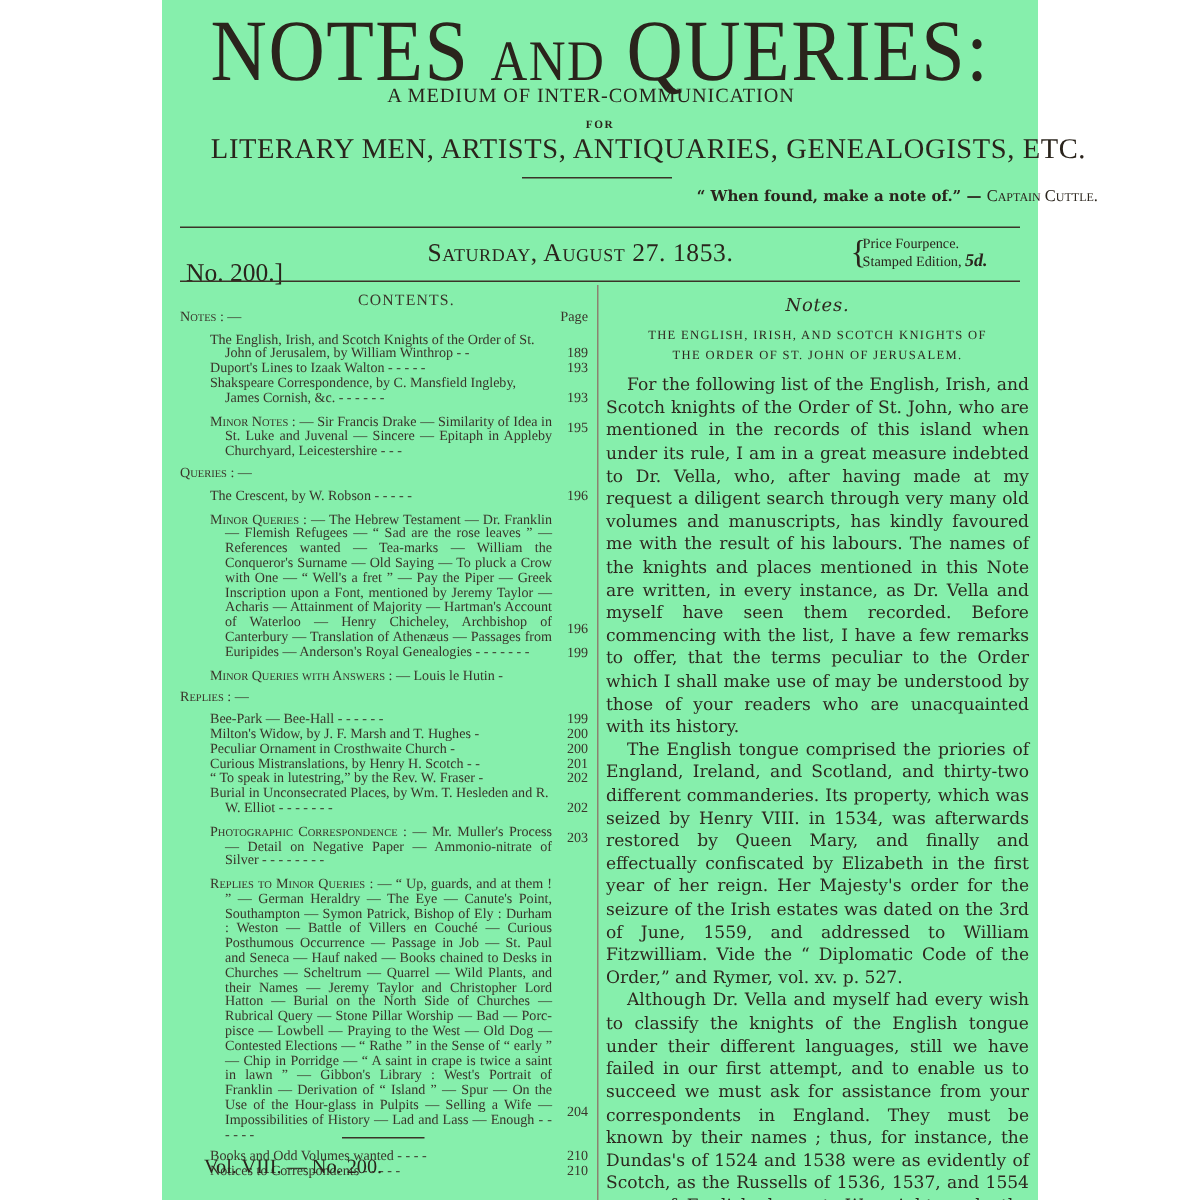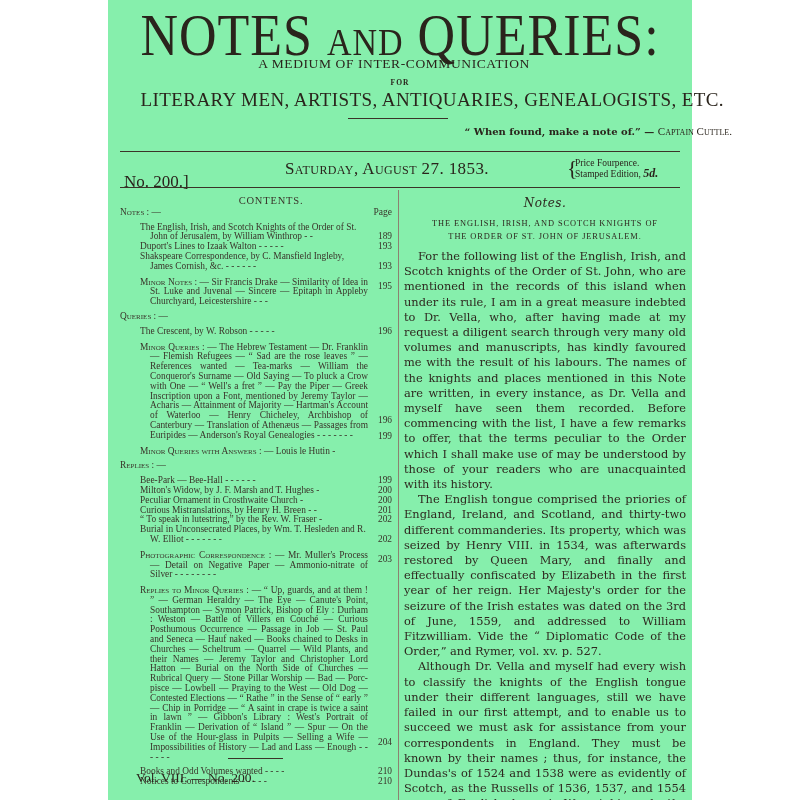--- a/index.html
+++ b/index.html
@@ -115,21 +115,21 @@
       <div class="toc-entry toc-hang"><span>The Crescent, by W. Robson - - - - -</span><span class="num">196</span></div>
     </div>
     <div class="toc-block toc-hang"><span class="lead">Minor Queries :</span><span> — The Hebrew Testament — Dr. Franklin — Flemish Refugees — “ Sad are the rose leaves ” — References wanted — Tea-marks — William the Conqueror's Surname — Old Saying — To pluck a Crow with One — “ Well's a fret ” — Pay the Piper — Greek Inscription upon a Font, mentioned by Jeremy Taylor — Acharis — Attainment of Majority — Hartman's Account of Waterloo — Henry Chicheley, Archbishop of Canterbury — Translation of Athenæus — Passages from Euripides — Anderson's Royal Genealogies - - - - - - -</span><span class="num">196</span></div>
     <div class="toc-block toc-hang"><span class="lead">Minor Queries with Answers :</span><span> — Louis le Hutin -</span><span class="num">199</span></div>
 
     <div class="toc-section">Replies : —</div>
     <div class="toc-list">
       <div class="toc-entry toc-hang"><span>Bee-Park — Bee-Hall - - - - - -</span><span class="num">199</span></div>
       <div class="toc-entry toc-hang"><span>Milton's Widow, by J. F. Marsh and T. Hughes -</span><span class="num">200</span></div>
       <div class="toc-entry toc-hang"><span>Peculiar Ornament in Crosthwaite Church -</span><span class="num">200</span></div>
-      <div class="toc-entry toc-hang"><span>Curious Mistranslations, by Henry H. Breen - -</span><span class="num">201</span></div>
+      <div class="toc-entry toc-hang"><span>Curious Mistranslations, by Henry H. Scotch - -</span><span class="num">201</span></div>
       <div class="toc-entry toc-hang"><span>“ To speak in lutestring,” by the Rev. W. Fraser -</span><span class="num">202</span></div>
       <div class="toc-entry toc-hang"><span>Burial in Unconsecrated Places, by Wm. T. Hesleden and R. W. Elliot - - - - - - -</span><span class="num">202</span></div>
     </div>
 
     <div class="toc-block toc-hang"><span class="lead">Photographic Correspondence :</span><span> — Mr. Muller's Process — Detail on Negative Paper — Ammonio-nitrate of Silver - - - - - - - -</span><span class="num">203</span></div>
     <div class="toc-block toc-hang"><span class="lead">Replies to Minor Queries :</span><span> — “ Up, guards, and at them ! ” — German Heraldry — The Eye — Canute's Point, Southampton — Symon Patrick, Bishop of Ely : Durham : Weston — Battle of Villers en Couché — Curious Posthumous Occurrence — Passage in Job — St. Paul and Seneca — Hauf naked — Books chained to Desks in Churches — Scheltrum — Quarrel — Wild Plants, and their Names — Jeremy Taylor and Christopher Lord Hatton — Burial on the North Side of Churches — Rubrical Query — Stone Pillar Worship — Bad — Porc-pisce — Lowbell — Praying to the West — Old Dog — Contested Elections — “ Rathe ” in the Sense of “ early ” — Chip in Porridge — “ A saint in crape is twice a saint in lawn ” — Gibbon's Library : West's Portrait of Franklin — Derivation of “ Island ” — Spur — On the Use of the Hour-glass in Pulpits — Selling a Wife — Impossibilities of History — Lad and Lass — Enough - - - - - -</span><span class="num">204</span></div>
 
     <div class="toc-list">
       <div class="toc-entry toc-hang"><span>Books and Odd Volumes wanted - - - -</span><span class="num">210</span></div>
       <div class="toc-entry toc-hang"><span>Notices to Correspondents - - - - -</span><span class="num">210</span></div>

